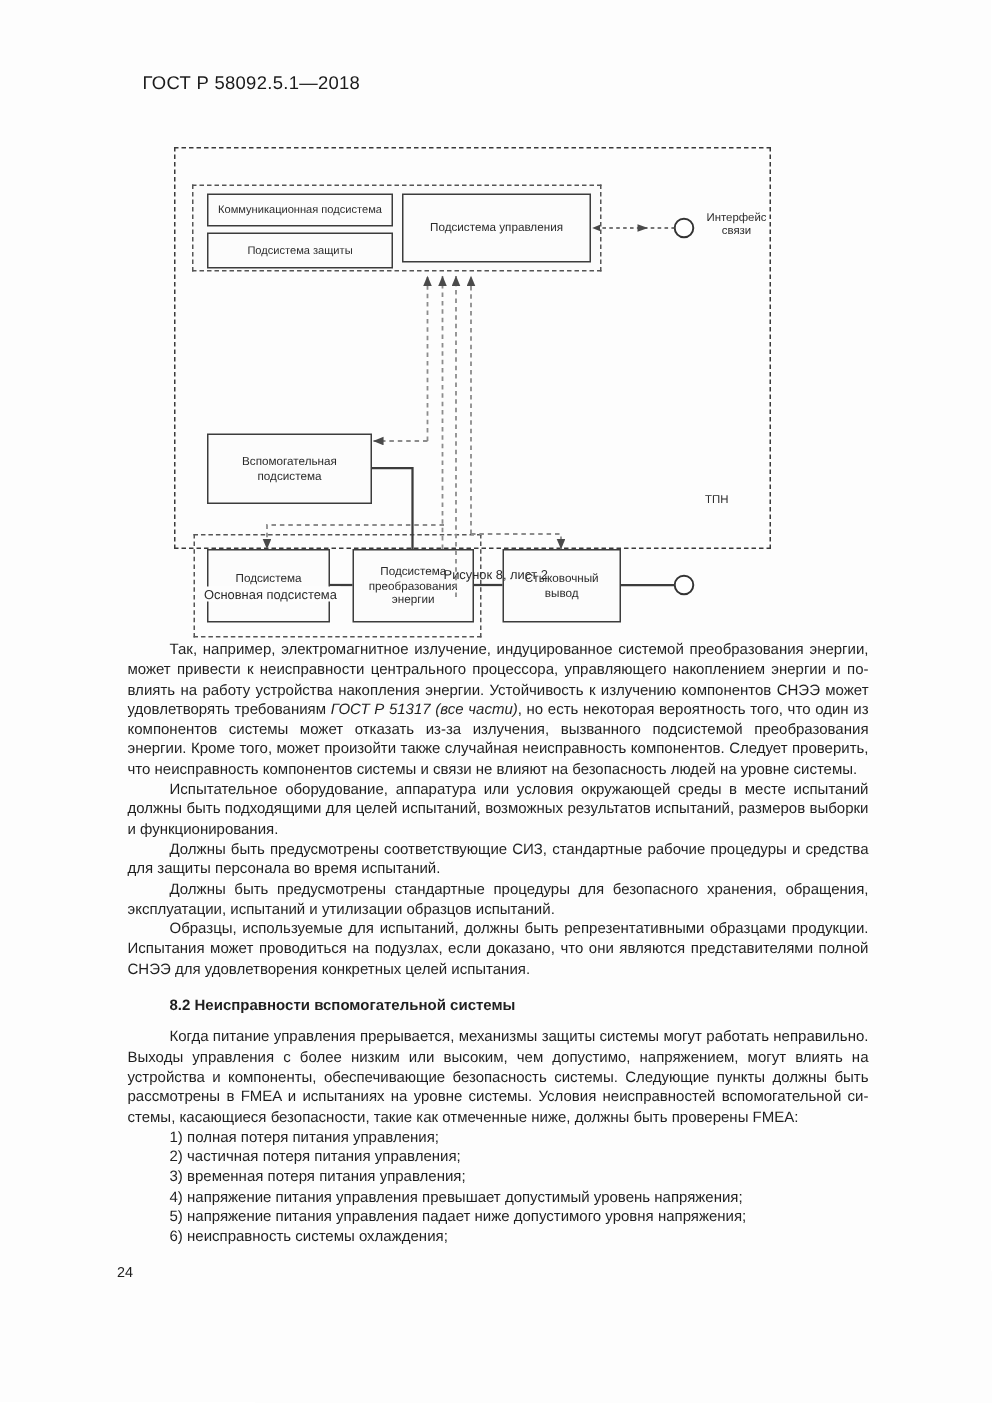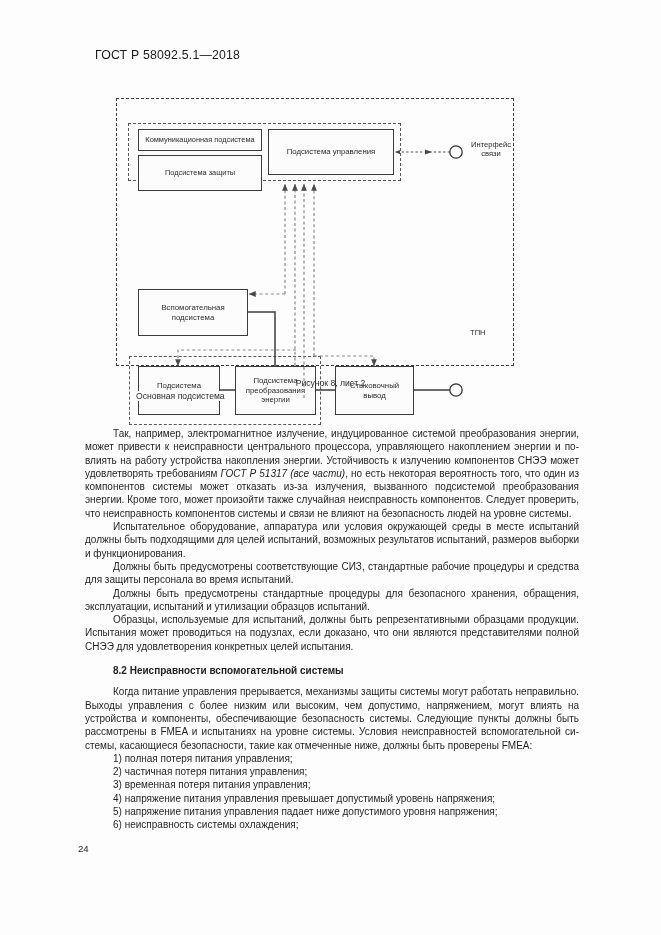--- a/index.html
+++ b/index.html
@@ -71,21 +71,21 @@
     display: flex;
     align-items: center;
     justify-content: center;
     text-align: center;
     font-size: 7.4px;
     line-height: 1.25;
     color: #2b2b2b;
     padding: 1px 2px;
   }
   .b-comm  { left: 22px;  top: 31px;  width: 124px; height: 22px; }
-  .b-prot  { left: 22px;  top: 57px;  width: 124px; height: 36px; }
+  .b-prot  { left: 22px;  top: 57px;  width: 124px; height: 24px; }
   .b-ctrl  { left: 152px; top: 31px;  width: 126px; height: 46px;  font-size: 7.8px; }
   .b-aux   { left: 22px;  top: 191px; width: 110px; height: 47px;  font-size: 7.8px; }
   .b-stor  { left: 22px;  top: 268px; width: 82px;  height: 49px;  font-size: 7.8px; }
   .b-conv  { left: 119px; top: 268px; width: 81px;  height: 49px;  font-size: 7.8px; }
   .b-dock  { left: 219px; top: 268px; width: 79px;  height: 49px;  font-size: 7.8px; }
 
   .main-title {
     position: absolute;
     left: 18px; top: 245px;
     font-size: 8.6px;

